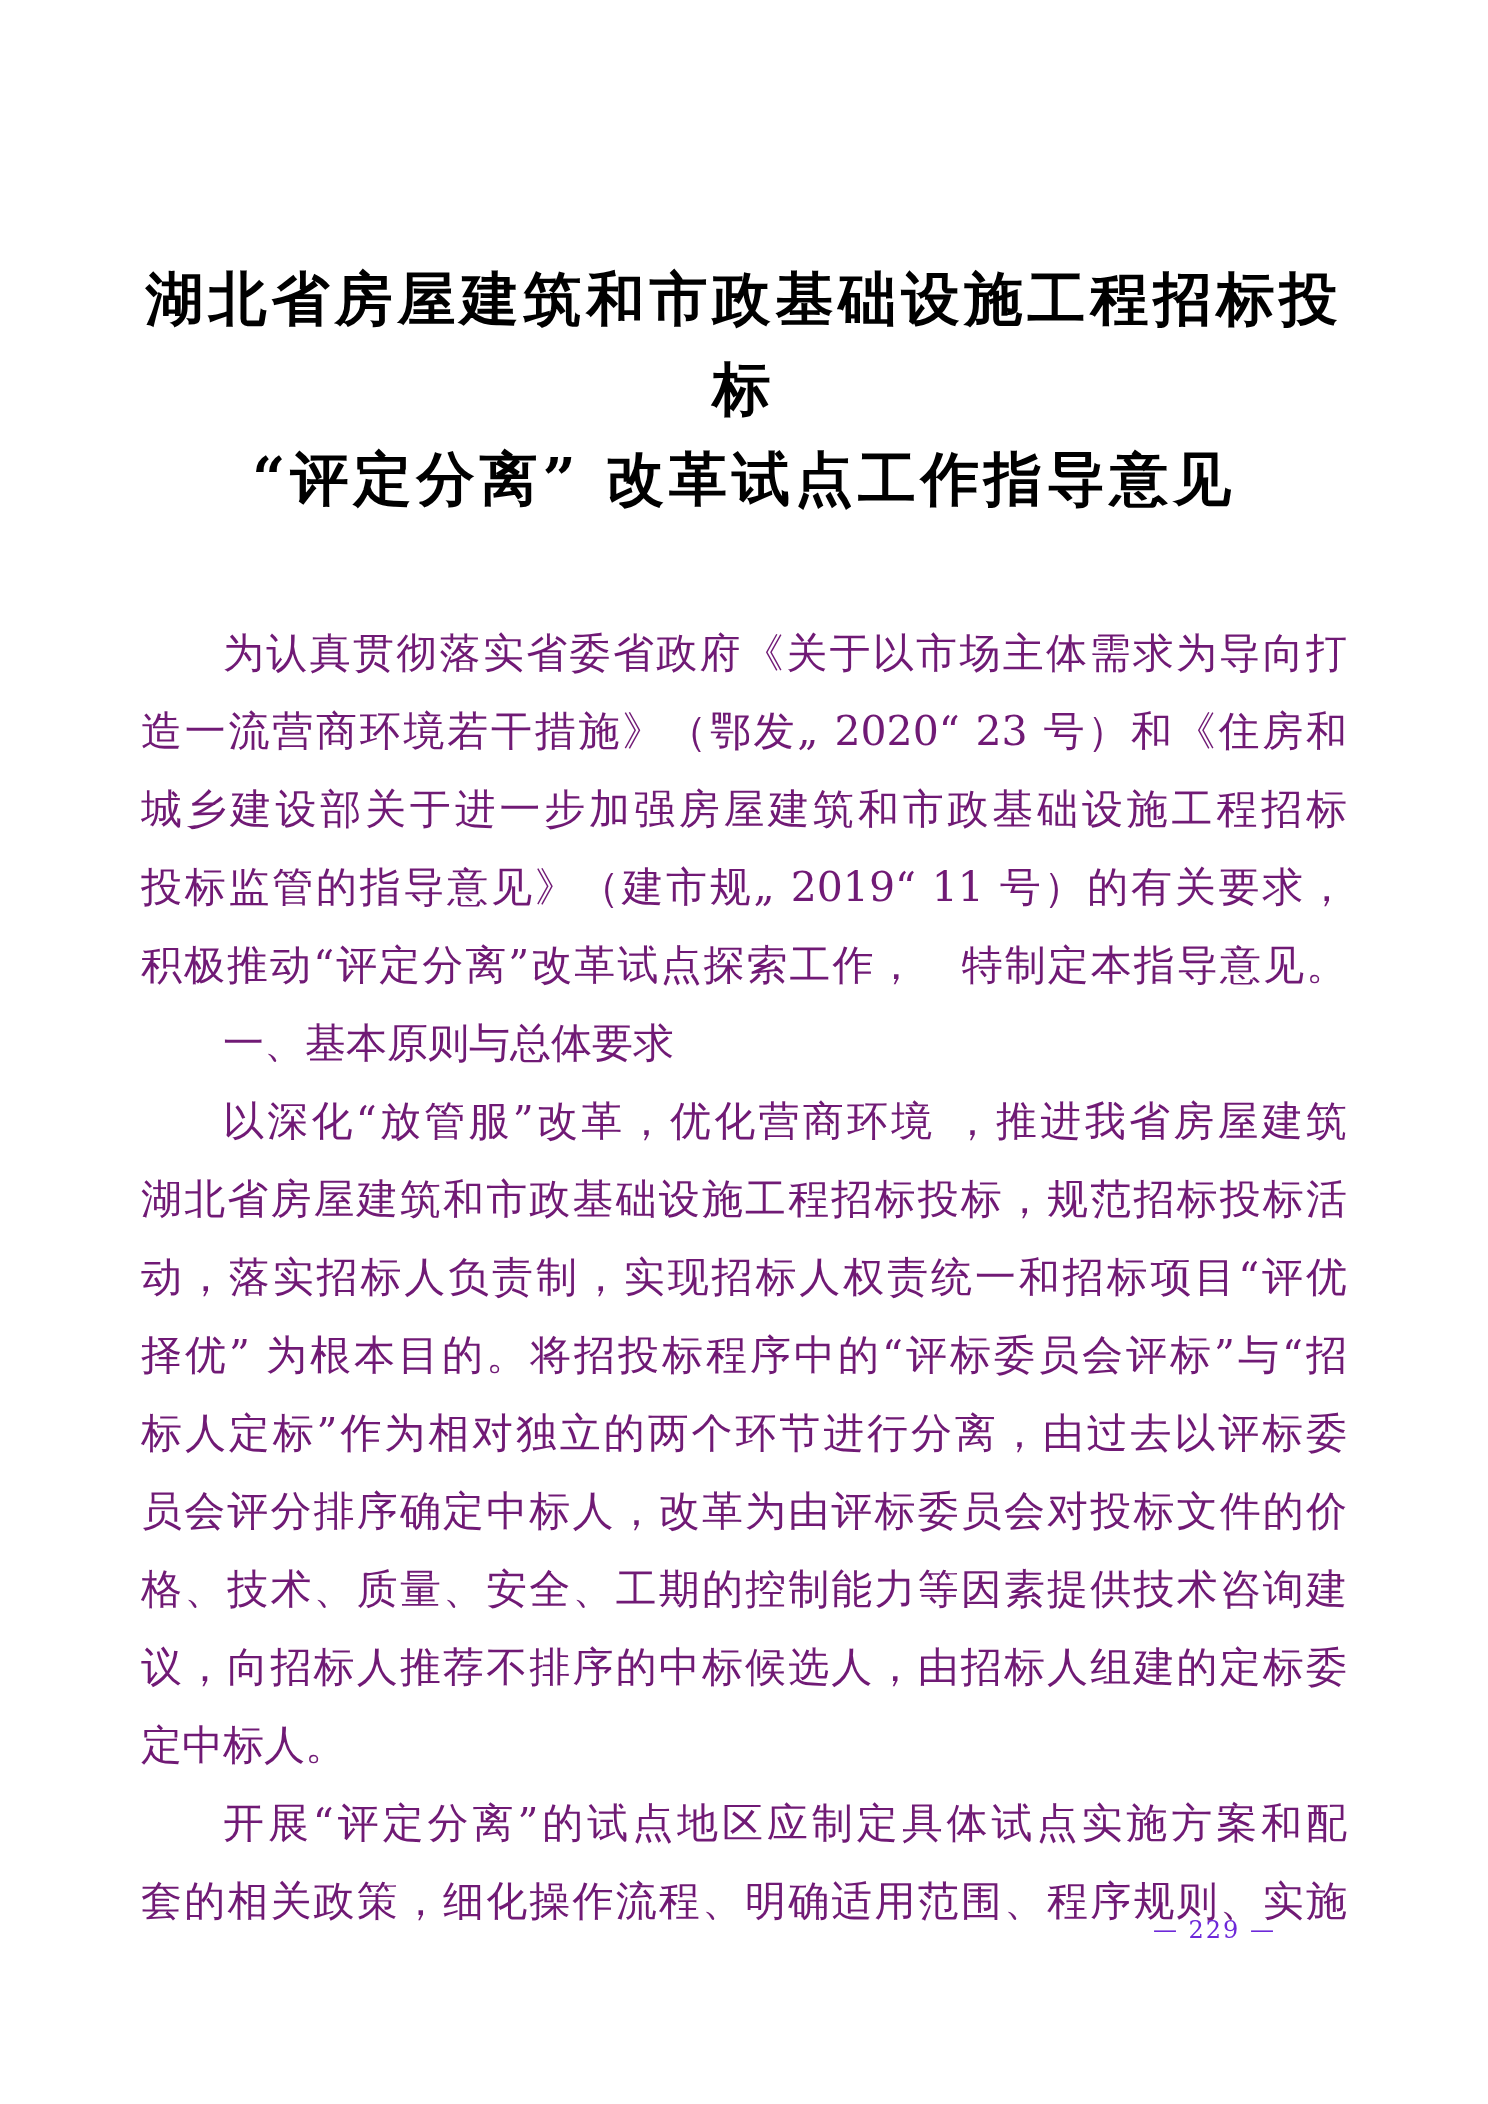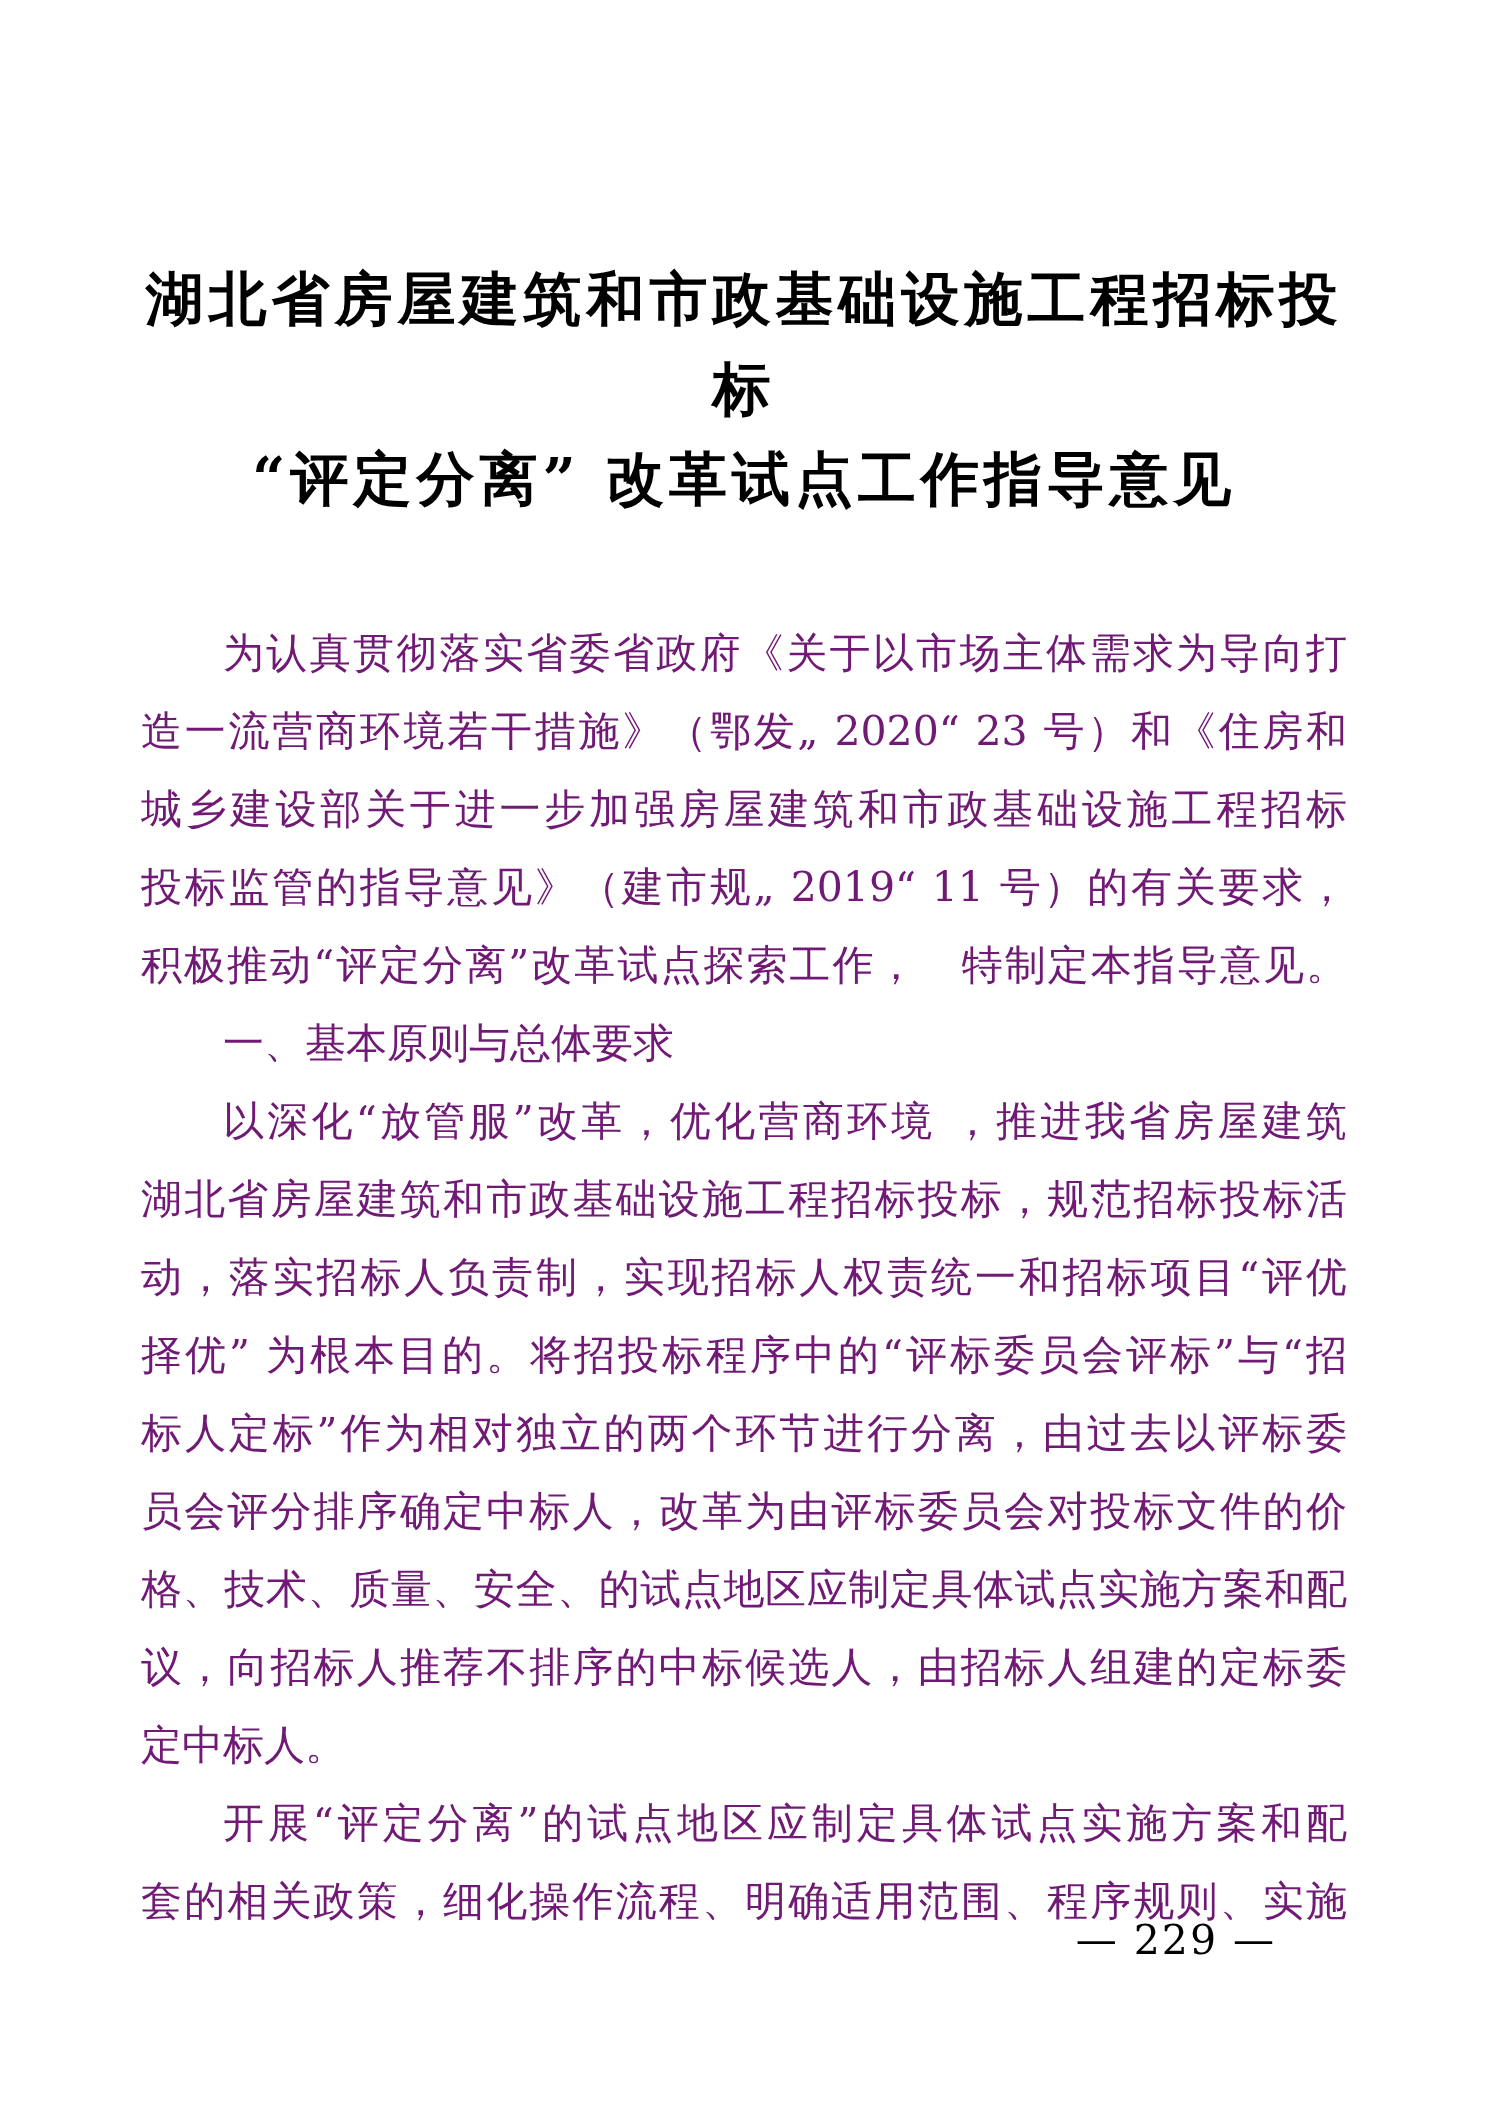--- a/index.html
+++ b/index.html
@@ -44,23 +44,23 @@
   }
   .fill {
     text-align: justify;
     text-align-last: justify;
   }
   .indent { text-indent: 2em; }
   .footer {
     position: absolute;
     top: 1916px;
     right: 212px;
-    font-size: 41px;
+    font-size: 24px;
     letter-spacing: 2px;
-    color: #000000;
+    color: #6d28d9;
   }
 </style>
 </head>
 <body>
 
 <div class="page">
   <div class="content">
 
     <h1 class="title">
       <div class="t-line">湖北省房屋建筑和市政基础设施工程招标投标</div>
@@ -73,21 +73,21 @@
       <div class="line fill">城乡建设部关于进一步加强房屋建筑和市政基础设施工程招标</div>
       <div class="line fill">投标监管的指导意见》（建市规„ 2019“ 11 号）的有关要求，</div>
       <div class="line fill">积极推动“评定分离”改革试点探索工作，　特制定本指导意见。</div>
       <div class="line indent">一、基本原则与总体要求</div>
       <div class="line indent fill">以深化“放管服”改革，优化营商环境 ，推进我省房屋建筑</div>
       <div class="line fill">湖北省房屋建筑和市政基础设施工程招标投标，规范招标投标活</div>
       <div class="line fill">动，落实招标人负责制，实现招标人权责统一和招标项目“评优</div>
       <div class="line fill">择优” 为根本目的。将招投标程序中的“评标委员会评标”与“招</div>
       <div class="line fill">标人定标”作为相对独立的两个环节进行分离，由过去以评标委</div>
       <div class="line fill">员会评分排序确定中标人，改革为由评标委员会对投标文件的价</div>
-      <div class="line fill">格、技术、质量、安全、的试点地区应制定具体试点实施方案和配</div>
+      <div class="line fill">格、技术、质量、安全、工期的控制能力等因素提供技术咨询建</div>
       <div class="line fill">议，向招标人推荐不排序的中标候选人，由招标人组建的定标委</div>
       <div class="line">定中标人。</div>
       <div class="line indent fill">开展“评定分离”的试点地区应制定具体试点实施方案和配</div>
       <div class="line fill">套的相关政策，细化操作流程、明确适用范围、程序规则、实施</div>
     </div>
 
   </div>
 
   <div class="footer">—  229  —</div>
 </div>

